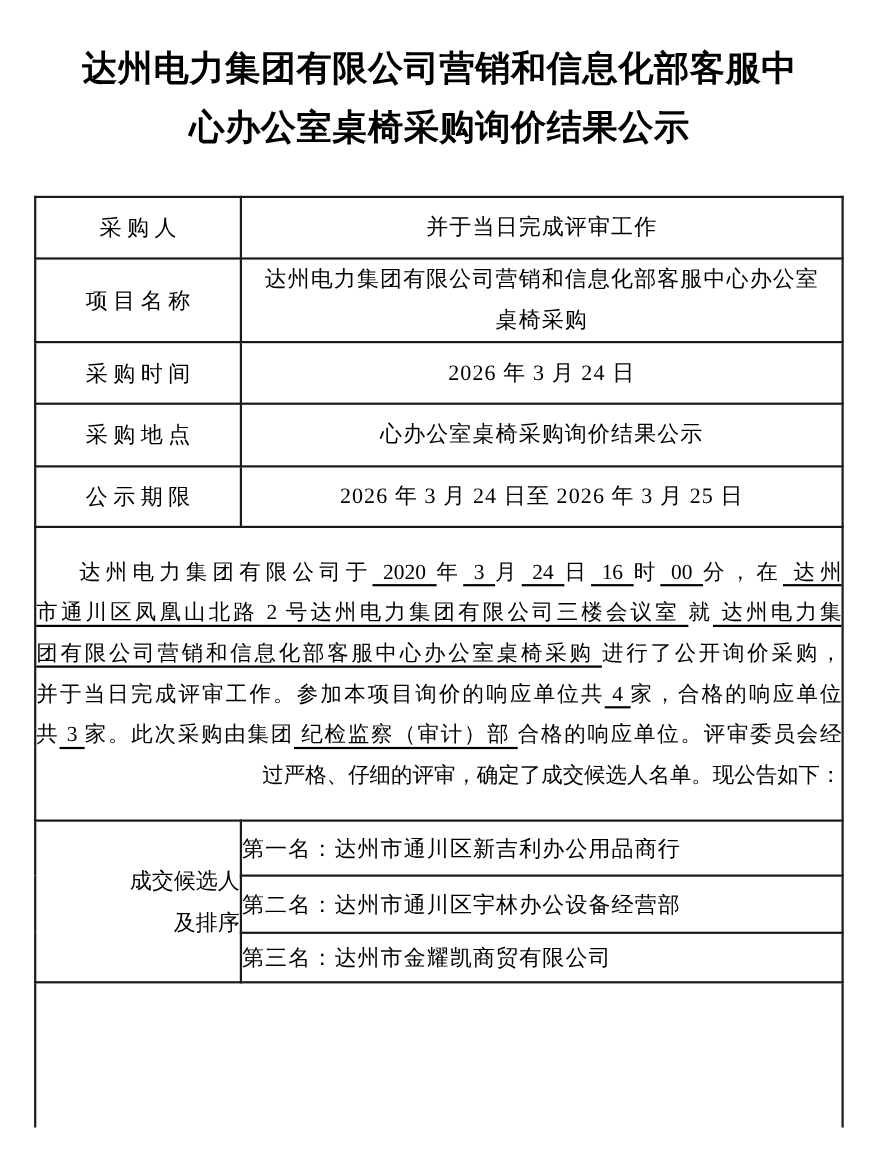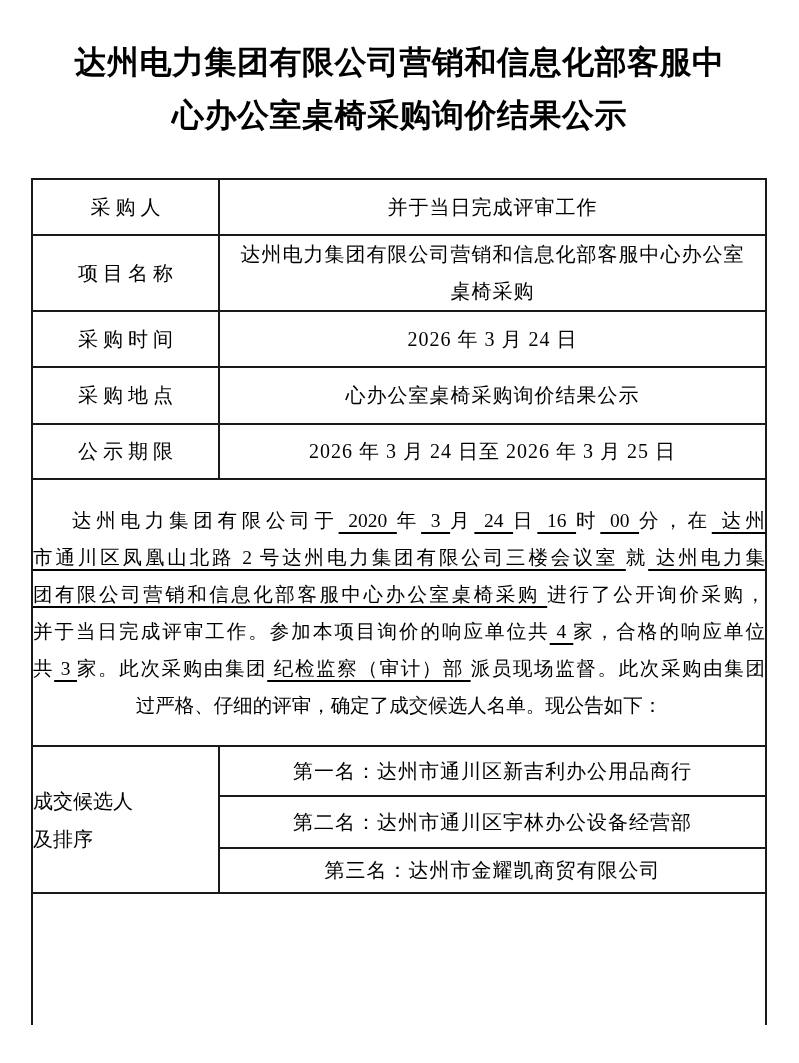--- a/index.html
+++ b/index.html
@@ -50,38 +50,38 @@
   }
   td.para-cell {
     vertical-align: top;
     padding: 26px 9px 0 9px;
   }
   .para-line {
     height: 37px;
     line-height: 37px;
     font-size: 19.5px;
     white-space: pre-wrap;
-    text-align: center;
+    text-align: right;
   }
   .para-line.justify {
     text-align: justify;
     text-align-last: justify;
   }
   .para-line.indent { text-indent: 2em; }
   .para-line .u {
     text-decoration: underline;
     text-decoration-thickness: 1.5px;
     text-underline-offset: 5px;
   }
   td.cand-label-cell {
-    text-align: left;
+    text-align: right;
     line-height: 38px;
   }
   td.cand-item-cell {
-    text-align: center;
+    text-align: left;
     padding-left: 8px;
     letter-spacing: 1px;
   }
   td.empty-cell { border-bottom: none; }
   .bottom-bar {
     position: absolute;
     left: 31px; top: 1052px;
     width: 737px; height: 5px;
     background: #8a8a8a;
   }
@@ -114,21 +114,21 @@
         <tr style="height: 55px;">
           <td class="label-cell" style="width: 185px; margin-left: 39px;">公示期限</td>
           <td class="value-cell"><span>2026 年 3 月 24 日至 2026 年 3 月 25 日</span></td>
         </tr>
         <tr style="height: 267px;">
           <td class="para-cell" colspan="2">
             <div class="para-line justify indent"><span>达州电力集团有限公司于</span><span class="u"> 2020 </span><span>年</span><span class="u"> 3 </span><span>月</span><span class="u"> 24 </span><span>日</span><span class="u"> 16 </span><span>时</span><span class="u"> 00 </span><span>分，在</span><span class="u"> 达州</span></div>
             <div class="para-line justify"><span class="u">市通川区凤凰山北路 2 号达州电力集团有限公司三楼会议室 </span><span>就</span><span class="u"> 达州电力集</span></div>
             <div class="para-line justify"><span class="u">团有限公司营销和信息化部客服中心办公室桌椅采购 </span><span>进行了公开询价采购，</span></div>
             <div class="para-line justify"><span>并于当日完成评审工作。参加本项目询价的响应单位共</span><span class="u"> 4 </span><span>家，合格的响应单位</span></div>
-            <div class="para-line justify"><span>共</span><span class="u"> 3 </span><span>家。此次采购由集团</span><span class="u"> 纪检监察（审计）部 </span><span>派员现场监督。此次采购由集团</span></div>
+            <div class="para-line justify"><span>共</span><span class="u"> 3 </span><span>家。此次采购由集团</span><span class="u"> 纪检监察（审计）部 </span><span>合格的响应单位。评审委员会经</span></div>
             <div class="para-line"><span>过严格、仔细的评审，确定了成交候选人名单。现公告如下：</span></div>
           </td>
         </tr>
         <tr style="height: 50px;">
           <td class="cand-label-cell" rowspan="3"><span>成交候选人</span><br><span>及排序</span></td>
           <td class="cand-item-cell">第一名：达州市通川区新吉利办公用品商行</td>
         </tr>
         <tr style="height: 52px;">
           <td class="cand-item-cell">第二名：达州市通川区宇林办公设备经营部</td>
         </tr>

